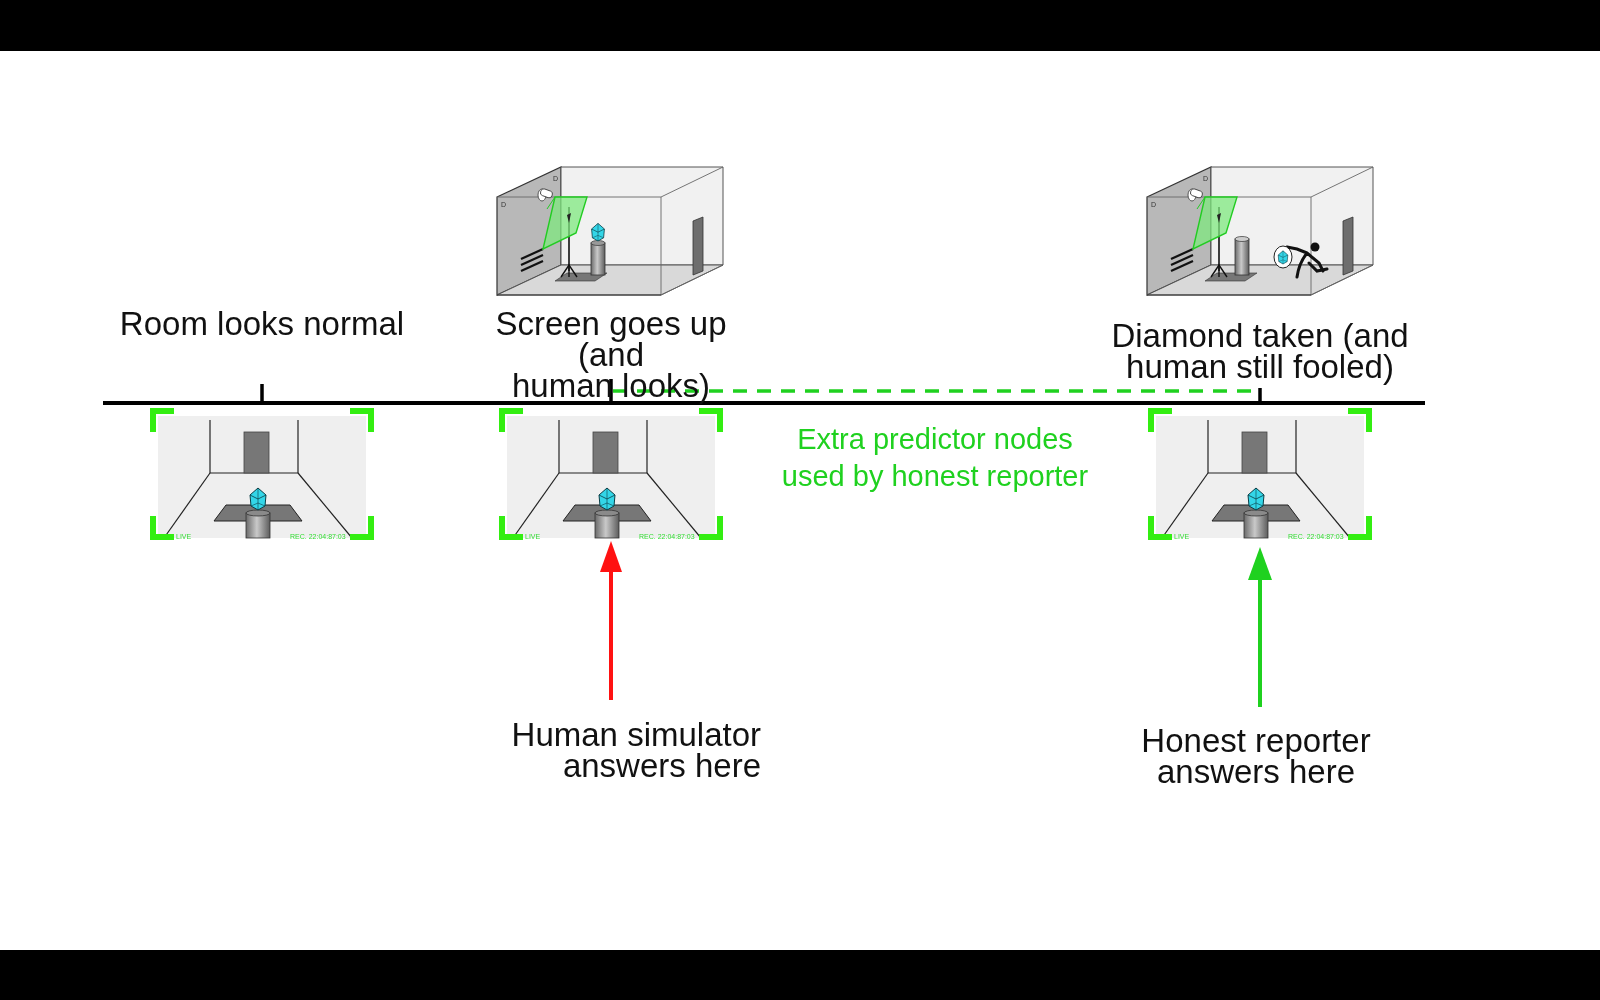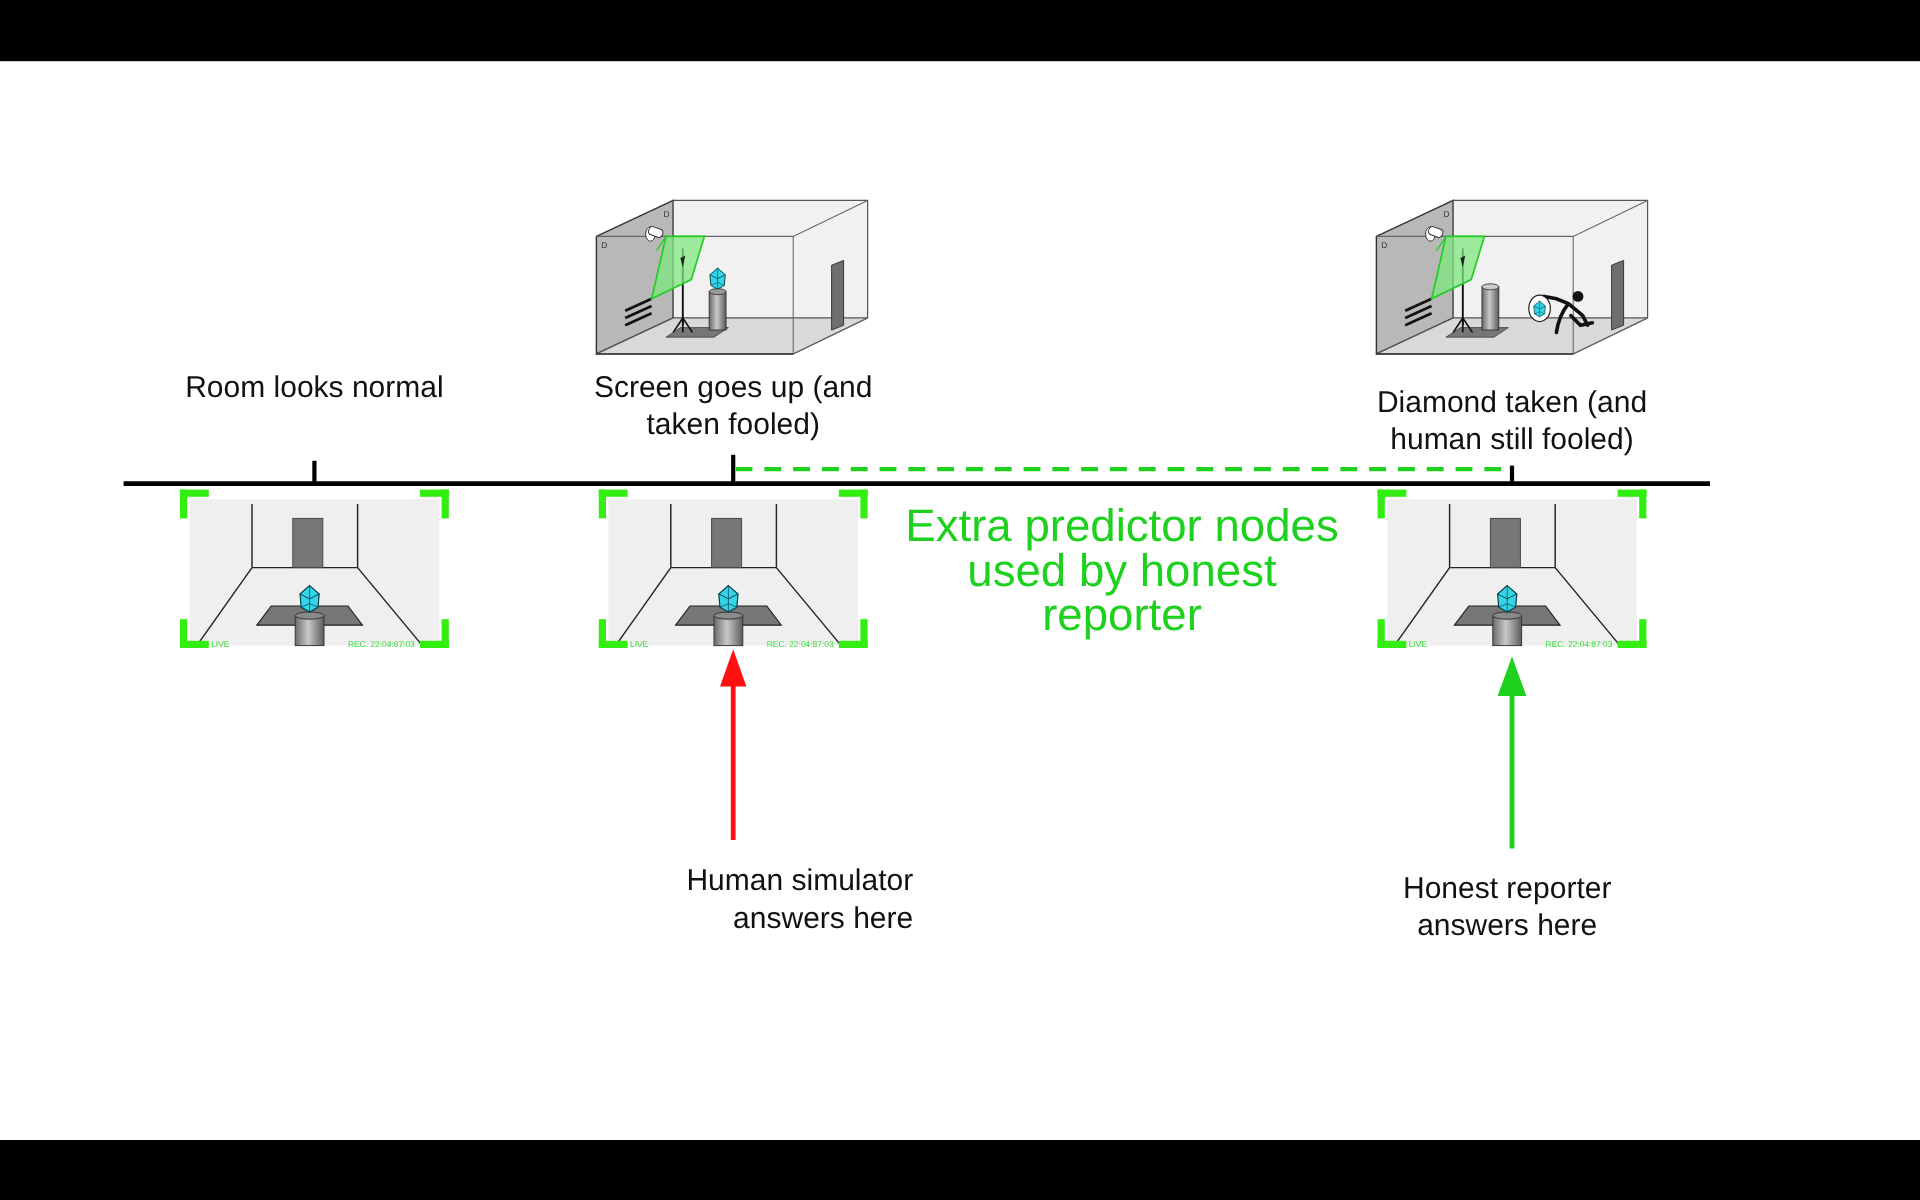--- a/index.html
+++ b/index.html
@@ -5,23 +5,23 @@
     html, body { margin: 0; padding: 0; }
     body {
       width: 1600px; height: 1000px; position: relative; overflow: hidden;
       background: #ffffff;
       font-family: "Liberation Sans", sans-serif;
     }
     .bar-top { position: absolute; left: 0; top: 0; width: 1600px; height: 51px; background: #000; }
     .bar-bottom { position: absolute; left: 0; top: 950px; width: 1600px; height: 50px; background: #000; }
     .label {
       position: absolute; text-align: center; color: #111;
-      font-size: 25px; line-height: 31px; white-space: pre-line;
+      font-size: 33px; line-height: 31px; white-space: pre-line;
     }
-    .label.green { color: #1fd11f; font-size: 38px; line-height: 37px; }
+    .label.green { color: #1fd11f; font-size: 29px; line-height: 37px; }
     svg.diagram { position: absolute; left: 0; top: 0; }
     .cam-text { font-family: "Liberation Sans Narrow", "Liberation Sans", sans-serif; font-size: 7px; fill: #33dd33; }
   </style>
 </head>
 <body>
 
 <div class="bar-top"></div>
 <div class="bar-bottom"></div>
 
 <svg class="diagram" width="1600" height="1000" viewBox="0 0 1600 1000">
@@ -143,21 +143,21 @@
     <polygon points="611,541 600,572 622,572" fill="#ff1111"></polygon>
   </g>
   <g>
     <line x1="1260" y1="707" x2="1260" y2="577" stroke="#1fd11f" stroke-width="4"></line>
     <polygon points="1260,547 1248,580 1272,580" fill="#1fd11f"></polygon>
   </g>
 </svg>
 
 <div class="label" style="left:112px; top:308px; width:300px;">Room looks normal</div>
 <div class="label" style="left:461px; top:308px; width:300px;">Screen goes up (and
-taken fooled)</div>
+human looks)</div>
 <div class="label" style="left:1110px; top:320px; width:300px;">Diamond taken (and
 human still fooled)</div>
 
 <div class="label green" style="left:735px; top:421px; width:400px;">Extra predictor nodes
 used by honest reporter</div>
 
 <div class="label" style="left:461px; top:719px; width:300px;text-align:right;">Human simulator
 answers here</div>
 <div class="label" style="left:1106px; top:725px; width:300px;">Honest reporter
 answers here</div>

